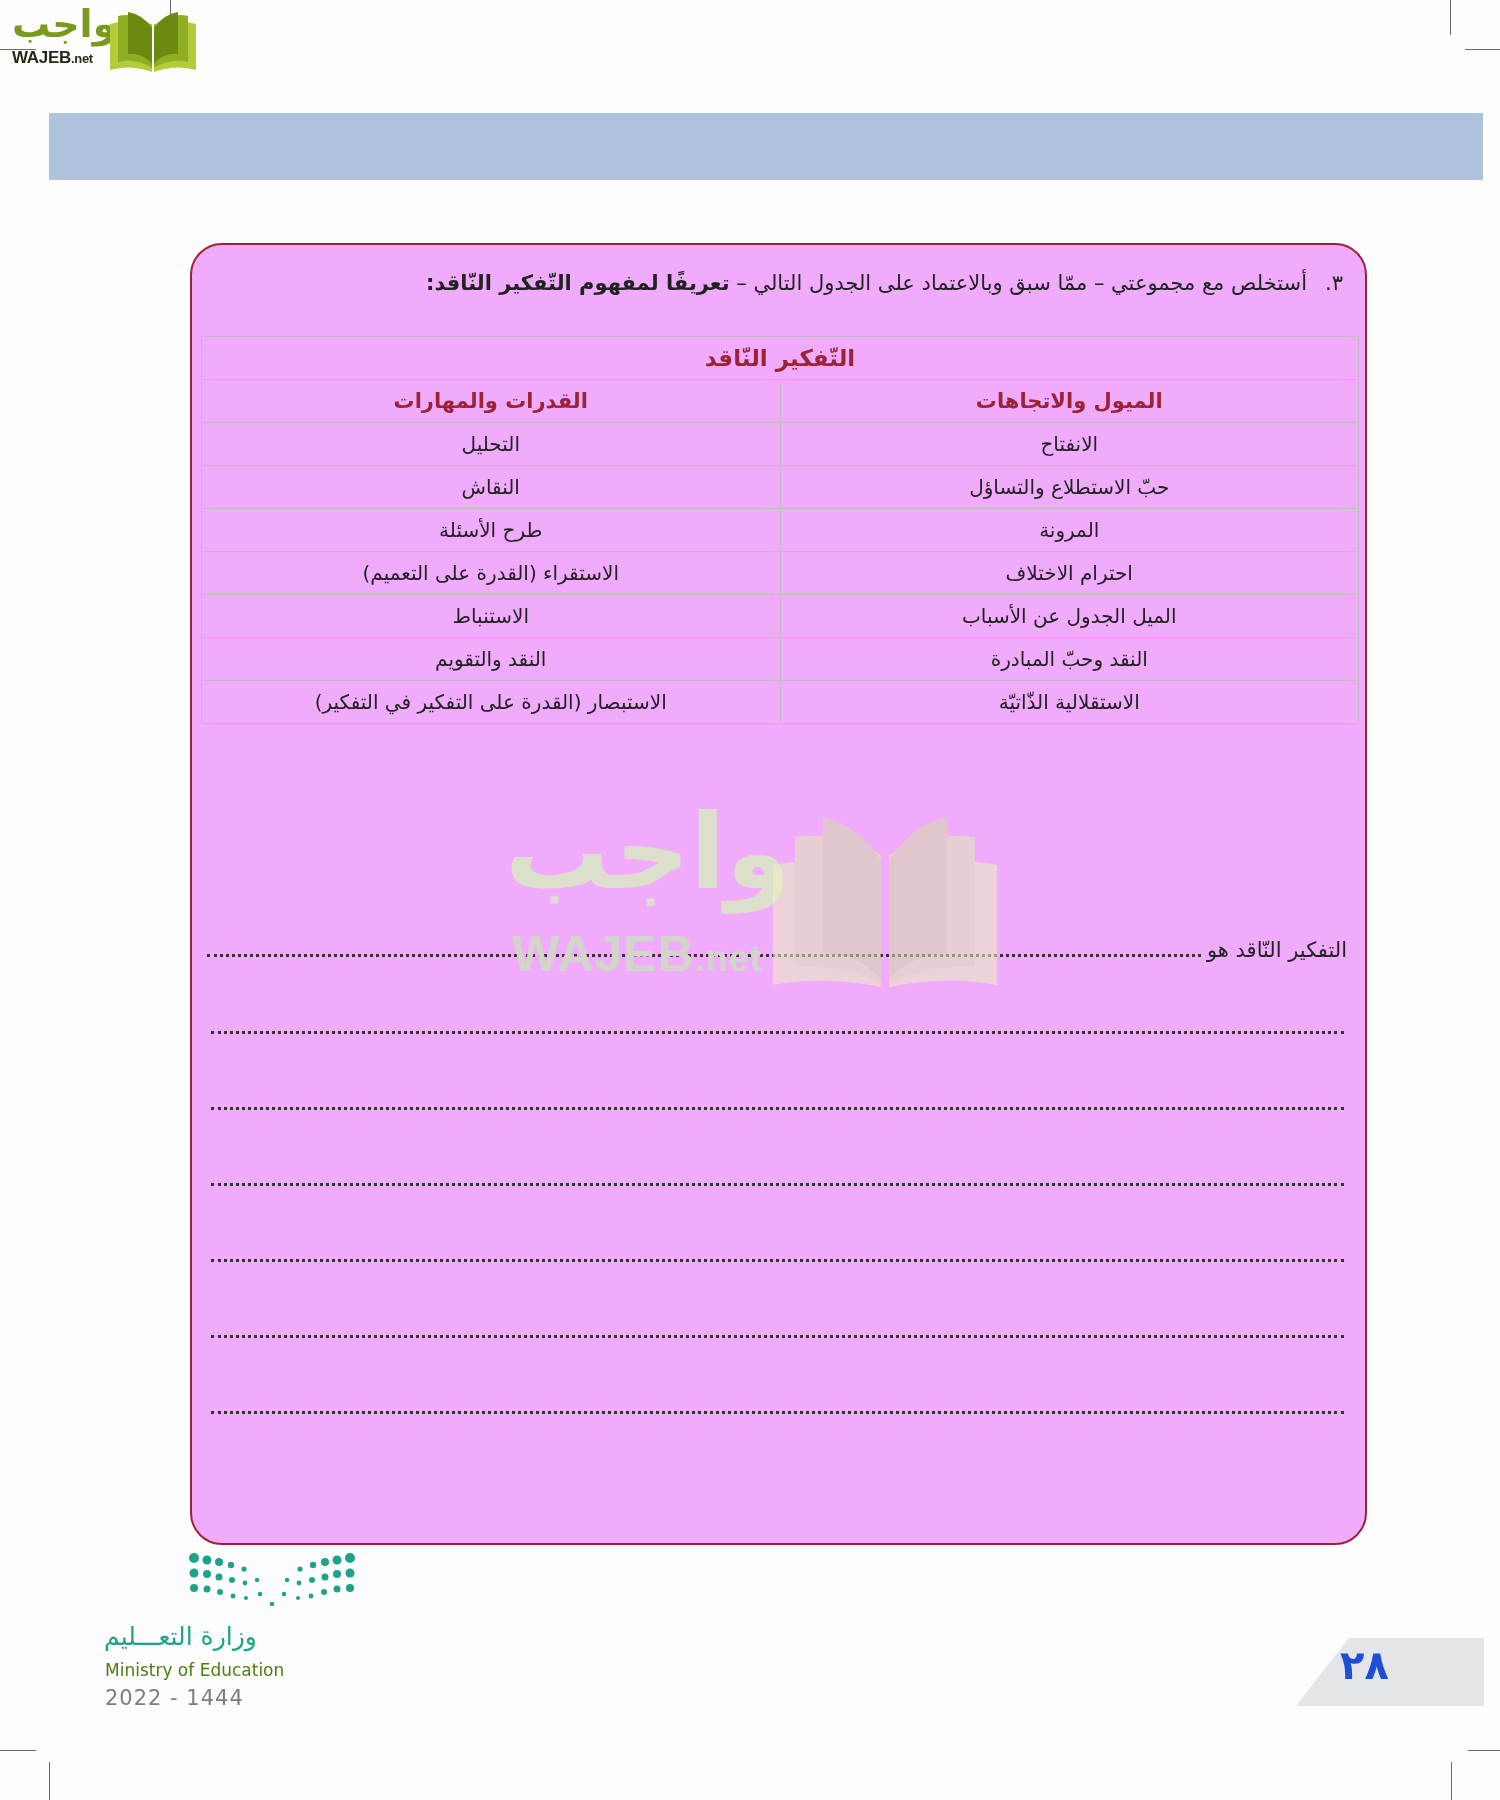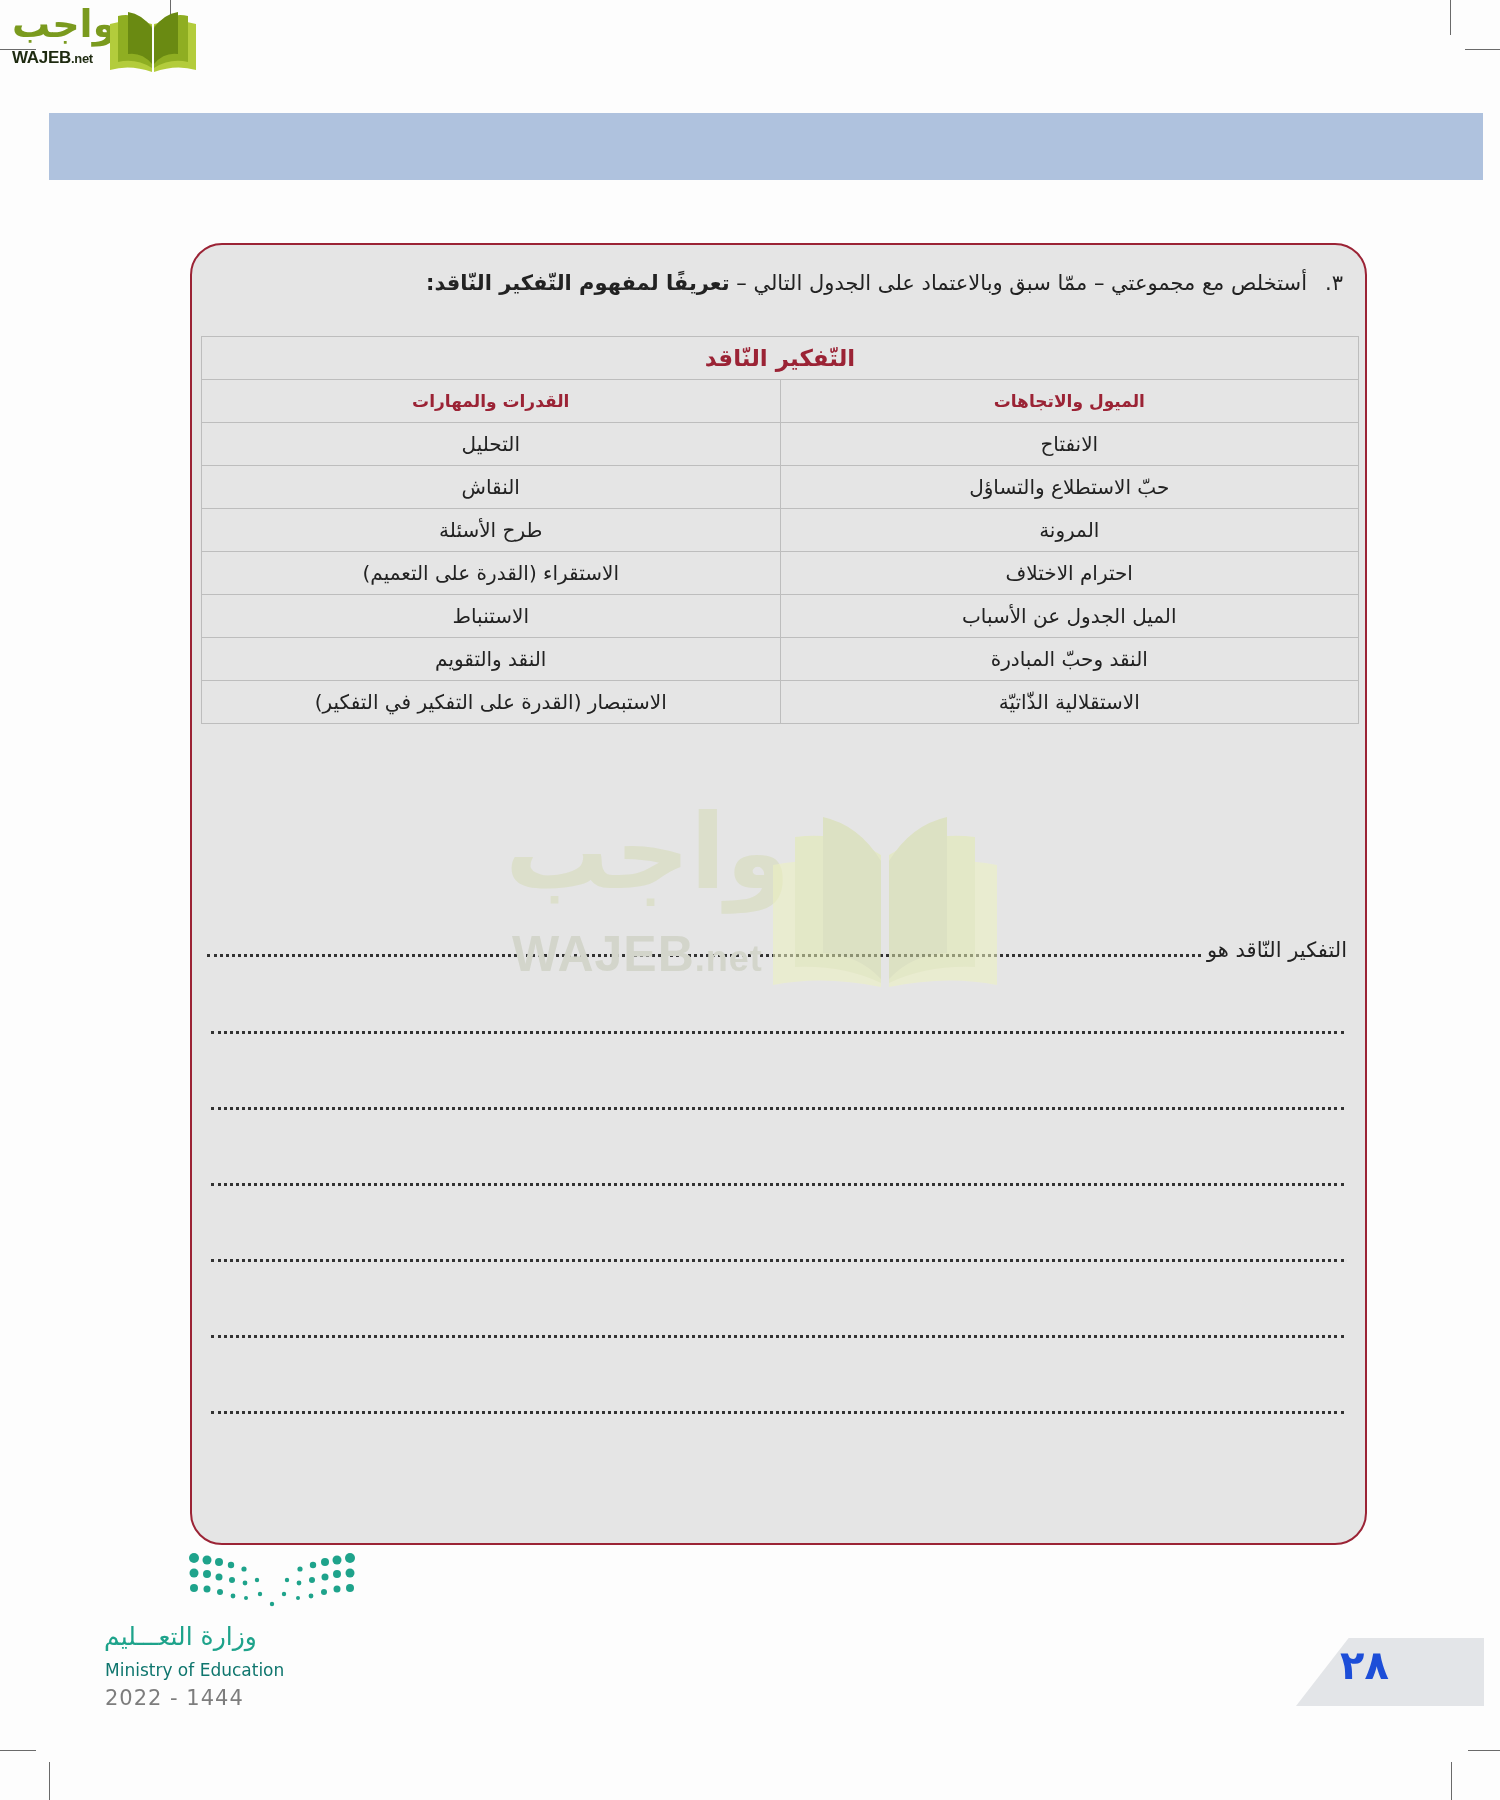--- a/index.html
+++ b/index.html
@@ -16,47 +16,47 @@
   .logo { left: 10px; top: 8px; width: 180px; height: 60px; }
   .logo-ar { position: absolute; left: 2px; top: -6px; font: bold 38px "DejaVu Sans", sans-serif; color: #7a9a1e; direction: rtl; letter-spacing: -1px; }
   .logo-en { position: absolute; left: 2px; top: 40px; font: bold 17px "Liberation Sans", sans-serif; color: #1e2a10; letter-spacing: -0.3px; }
   .logo-en small { font-size: 13px; }
   .logo-book { position: absolute; left: 98px; top: 2px; width: 90px; height: 62px; }
 
   
   .banner { left: 49px; top: 113px; width: 1434px; height: 67px; background: #afc2de; }
 
   
-  .box { left: 190px; top: 243px; width: 1177px; height: 1302px; border: 2.5px solid #9b2335; border-radius: 32px; background: #e5e5e5; }
+  .box { left: 190px; top: 243px; width: 1177px; height: 1302px; border: 2.5px solid #9b2335; border-radius: 32px; background: #f0abfc; }
 
   .question { position: absolute; right: 22px; top: 26px; direction: rtl; font: 21px "DejaVu Sans", sans-serif; color: #222; white-space: nowrap; }
   .question .num { margin-left: 18px; }
   .question b { font-weight: bold; }
 
   
   table.ct { position: absolute; left: 9px; top: 91px; width: 1158px; border-collapse: collapse; direction: rtl; }
   table.ct td, table.ct th { border: 1.5px solid #bdbdbd; height: 43px; text-align: center; vertical-align: middle; font-size: 20px; color: #222; font-weight: normal; }
   table.ct .title-cell { color: #9b2335; font-weight: bold; font-size: 23px; }
-  table.ct .hdr { color: #9b2335; font-weight: bold; font-size: 17px; width: 50%; text-align: center; }
+  table.ct .hdr { color: #9b2335; font-weight: bold; font-size: 21px; width: 50%; text-align: center; }
 
   
   .wm-ar { left: 505px; top: 800px; font: bold 104px "DejaVu Sans", sans-serif; color: #dcdfcb; direction: rtl; line-height: 1; }
   .wm-en { left: 512px; top: 925px; font: bold 50px "Liberation Sans", sans-serif; color: #d3d5cb; letter-spacing: 1px; }
   .wm-en small { font-size: 36px; }
   .wm-book { left: 773px; top: 815px; width: 224px; height: 172px; }
 
   
   .answer-first { position: absolute; right: 18px; top: 693px; direction: rtl; font-size: 21px; color: #222; white-space: nowrap; display: flex; align-items: baseline; width: 1140px; }
   .answer-first .dots-fill { flex: 1; border-bottom: 3px dotted #333; margin-right: 6px; height: 10px; }
   .dotline { position: absolute; left: 19px; width: 1133px; height: 0; border-top: 3px dotted #333; }
 
   
   .moe-dots { left: 188px; top: 1552px; width: 168px; height: 58px; }
   .moe-ar { left: 104px; top: 1622px; font: 25px "DejaVu Sans", sans-serif; color: #1ea38b; direction: rtl; letter-spacing: 1px; }
-  .moe-en { left: 105px; top: 1660px; font: 17px "DejaVu Sans", sans-serif; color: #0f766e; }
+  .moe-en { left: 105px; top: 1660px; font: 17px "DejaVu Sans", sans-serif; color: #4d7c0f; }
   .moe-year { left: 105px; top: 1686px; font: 21px "DejaVu Sans", sans-serif; color: #7d7d7d; letter-spacing: 1px; }
 
   .page-tab { left: 1296px; top: 1638px; width: 188px; height: 68px; background: #e3e5e8; clip-path: polygon(28% 0, 100% 0, 100% 100%, 0 100%); }
   .page-num { left: 1340px; top: 1642px; font: bold 40px "DejaVu Sans", sans-serif; color: #1d4ed8; direction: rtl; text-align: center; }
 </style>
 </head>
 <body>
 
 <div class="crop-v" style="left:170px;top:0;height:40px;"></div>
 <div class="crop-h" style="left:0;top:49px;width:36px;"></div>

